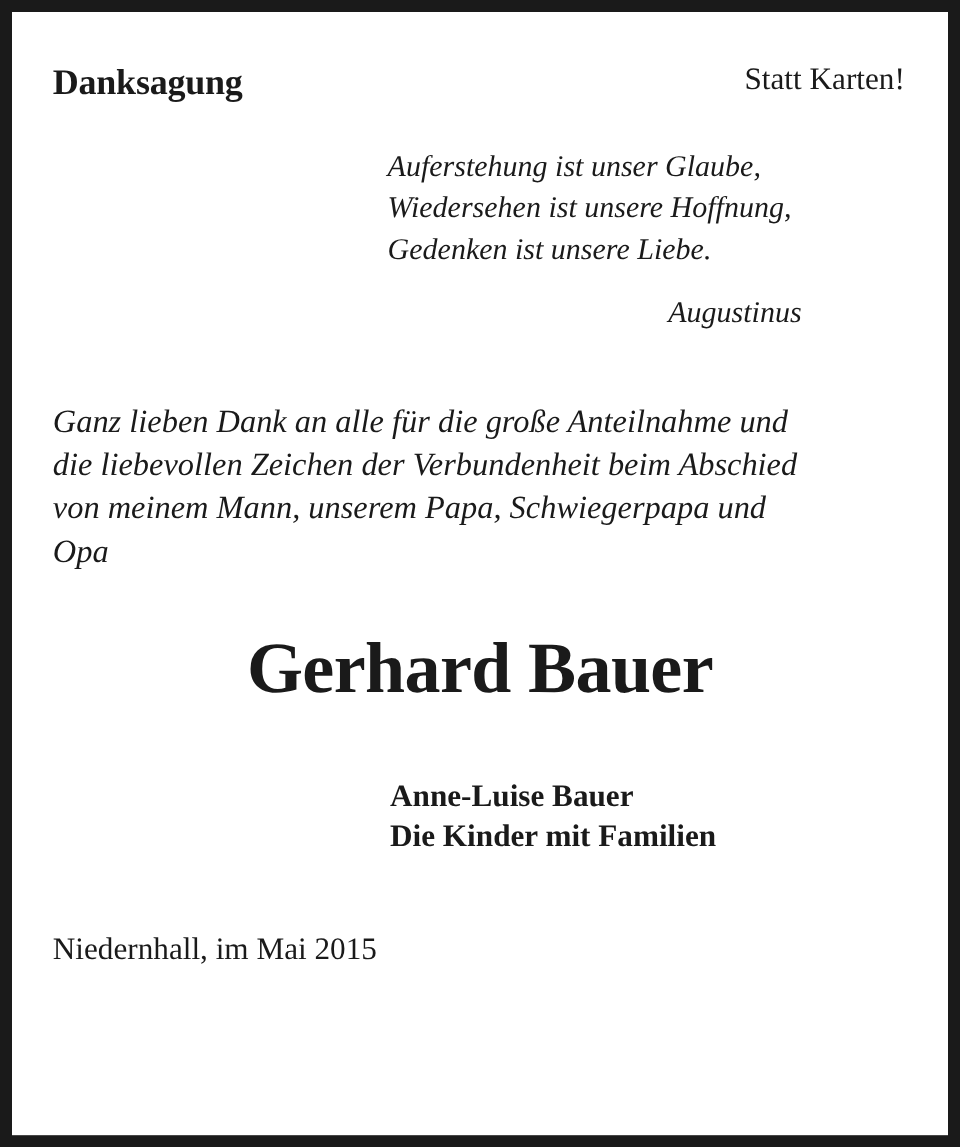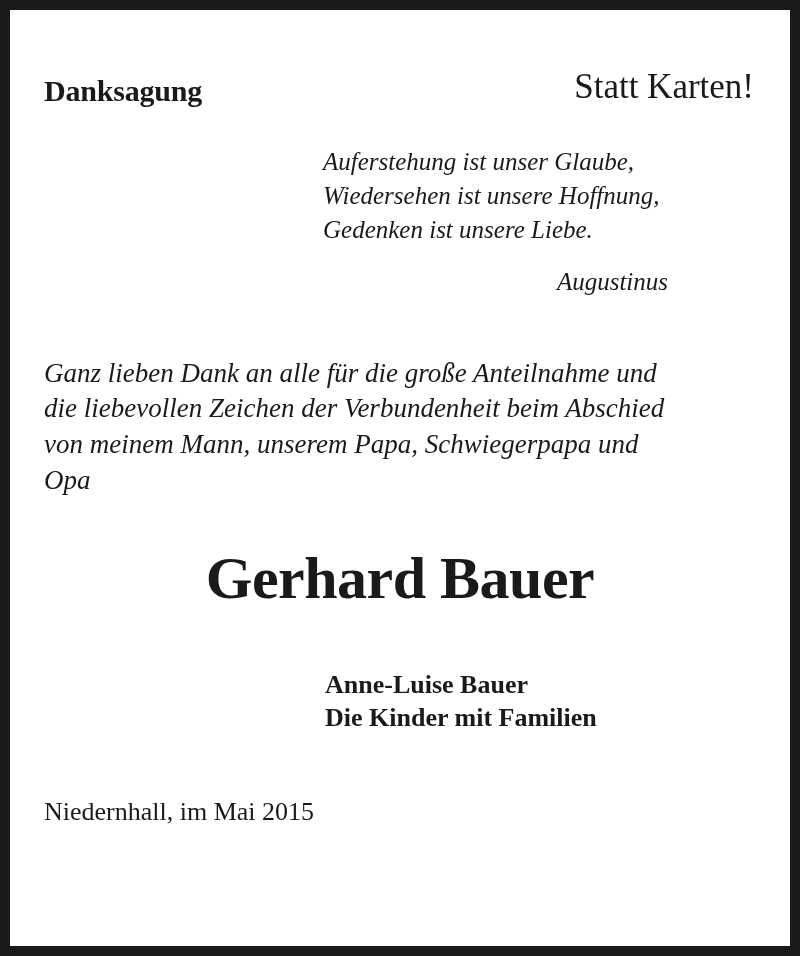--- a/index.html
+++ b/index.html
@@ -22,38 +22,37 @@
     height: 956px;
     background: #ffffff;
     border: 10px solid #1a1a1a;
     padding: 30px 34px 0 34px;
     color: #1a1a1a;
   }
 
   
   .header {
     display: flex;
-    align-items: flex-end;
+    align-items: flex-start;
     justify-content: space-between;
     margin-top: 12px;
   }
 
   .header-title {
     font-size: 30px;
     font-weight: bold;
     letter-spacing: -0.2px;
     line-height: 1.1;
   }
 
   .header-note {
-    font-size: 35px;
+    font-size: 26px;
     font-weight: normal;
     line-height: 1.1;
     padding-right: 2px;
-    margin-top: 16px;
   }
 
   
   .quote-block {
     margin: 38px 0 0 0;
     padding-left: 279px;
     font-style: italic;
     font-size: 25px;
     line-height: 1.37;
   }

